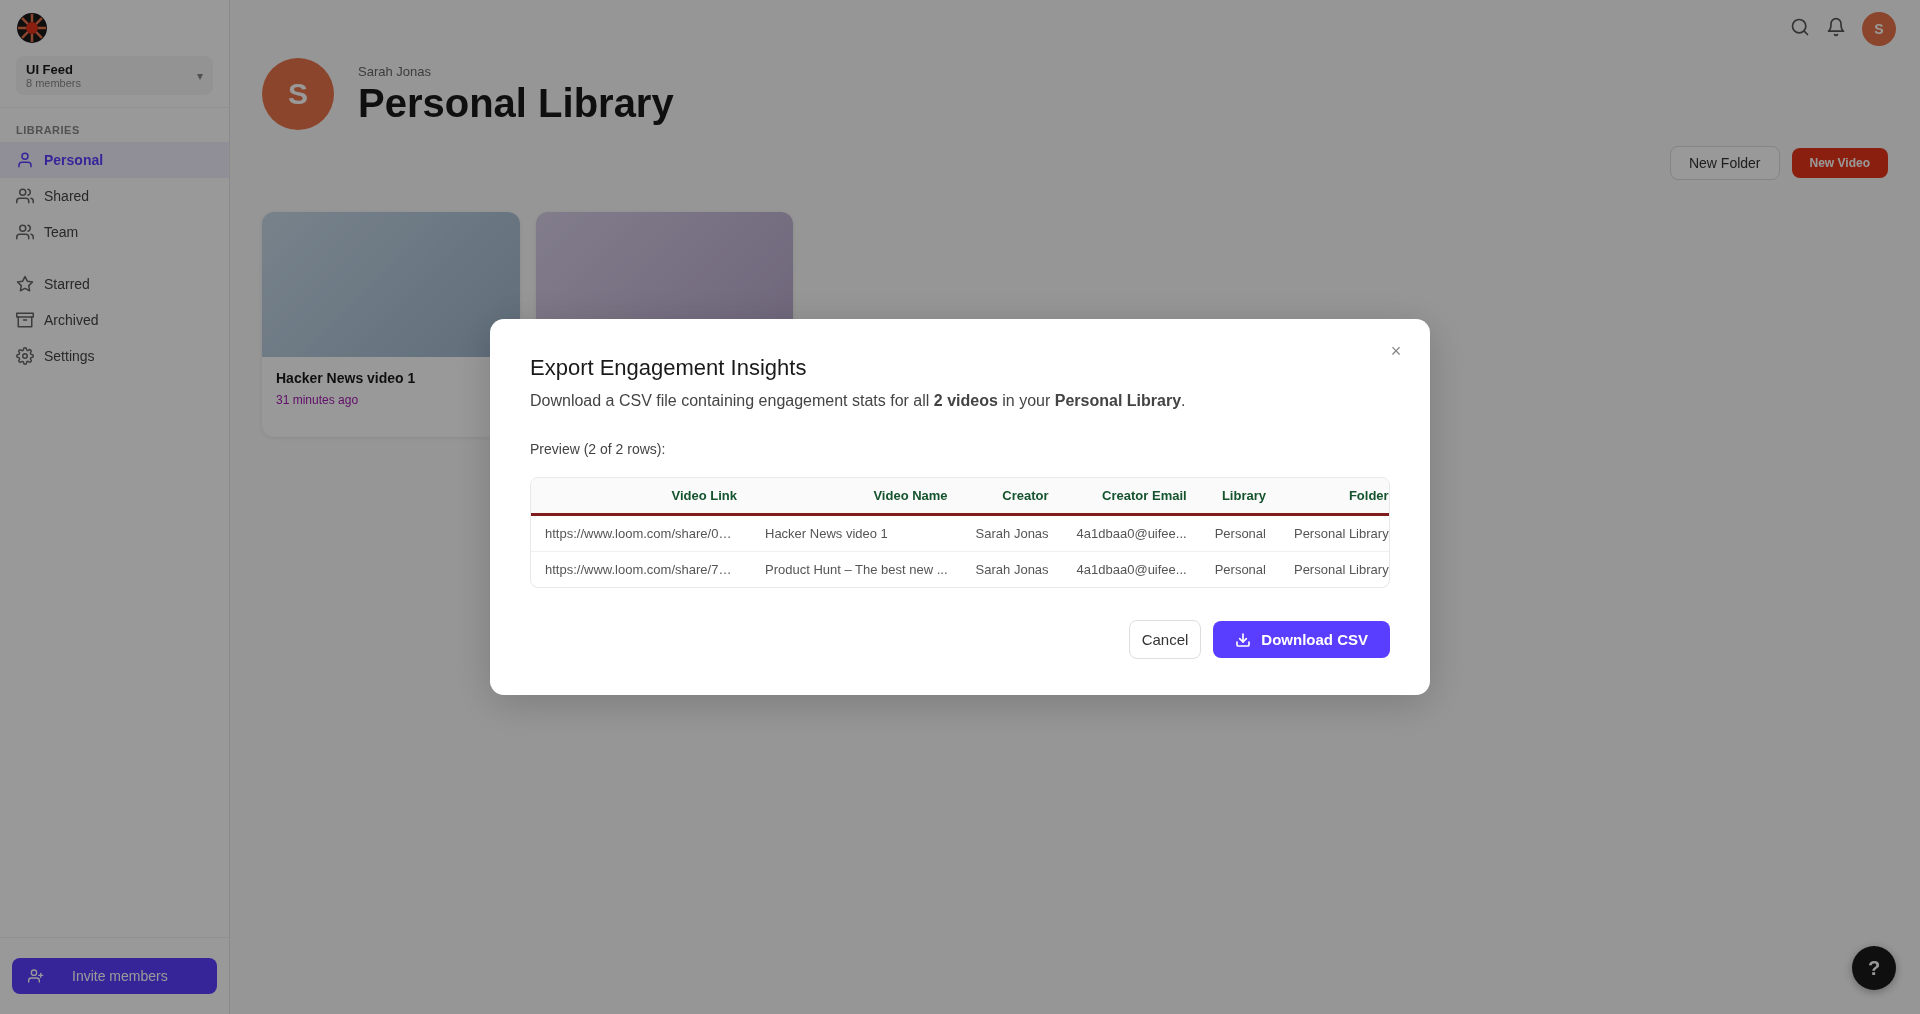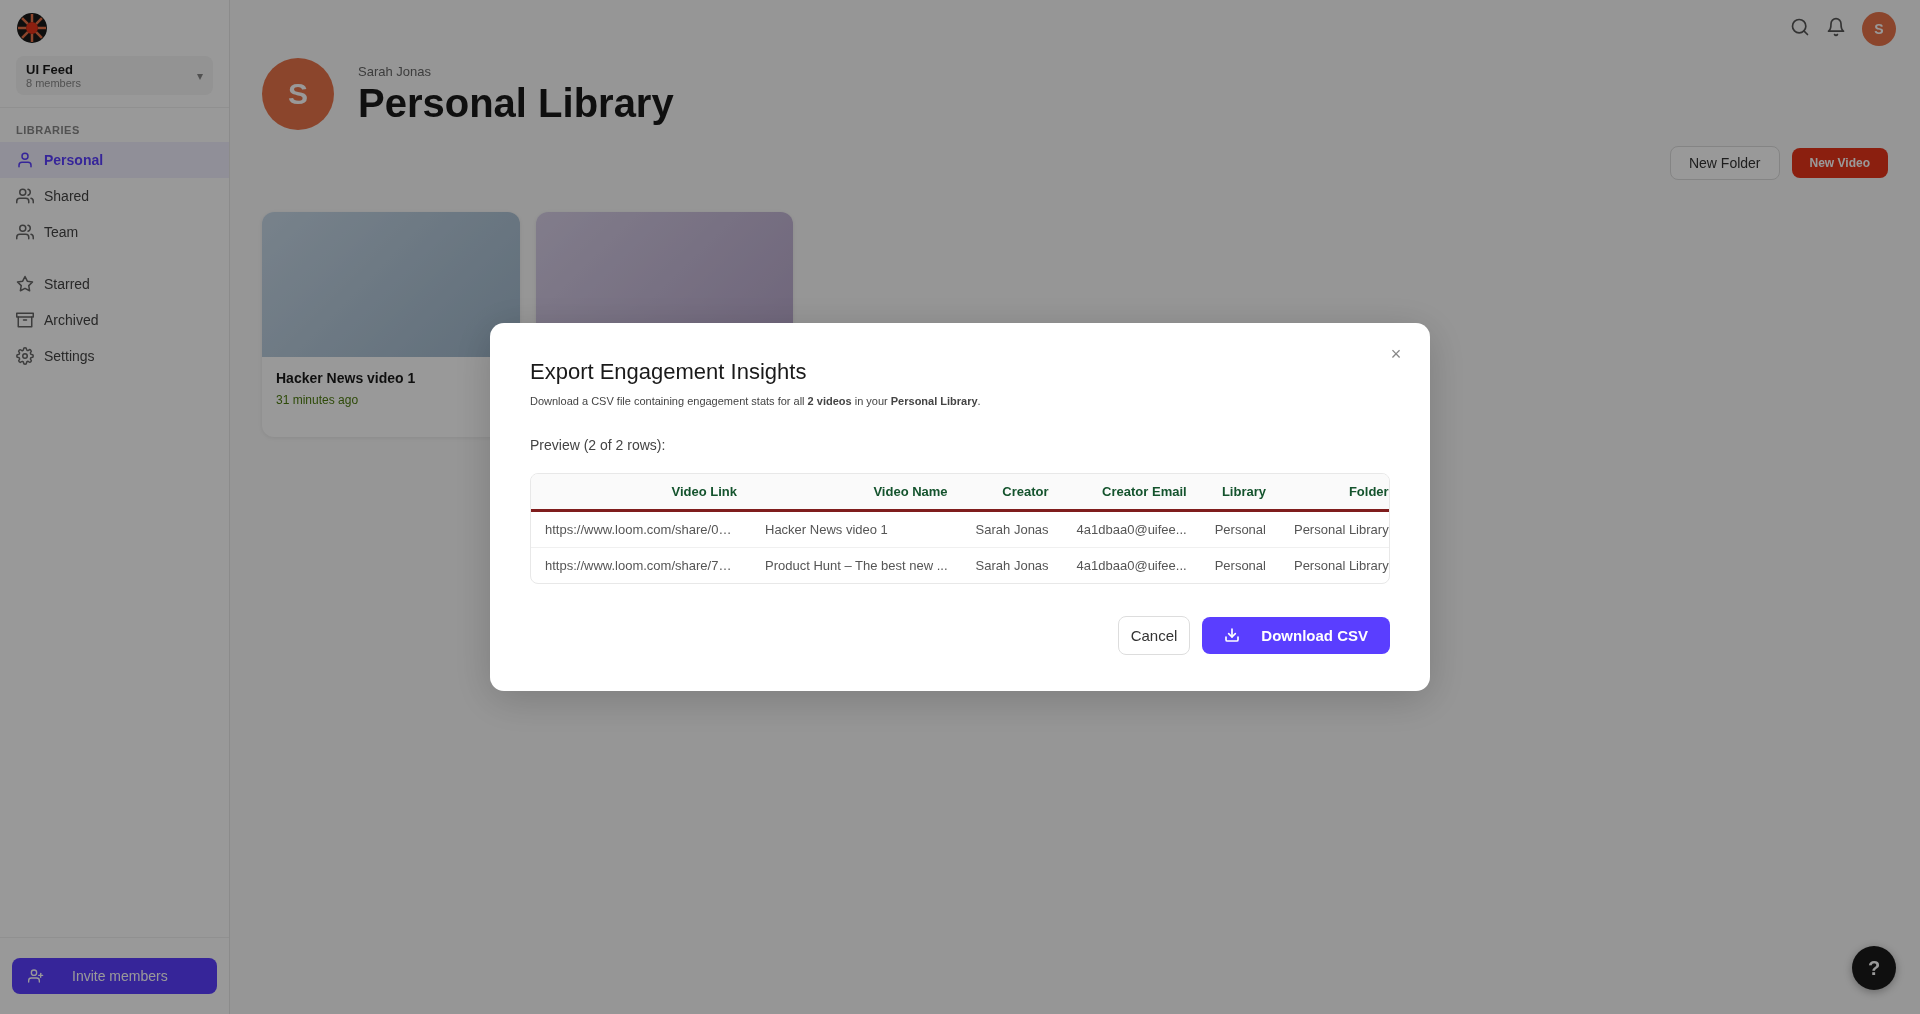--- a/index.html
+++ b/index.html
@@ -122,21 +122,21 @@
       overflow: hidden;
       box-shadow: 0 1px 4px rgba(0,0,0,0.08);
       cursor: pointer;
     }
     .video-thumb {
       width: 100%; aspect-ratio: 16/9;
       background: #c8d4e0;
     }
     .video-card-body { padding: 12px 14px; }
     .video-title { font-size: 14px; font-weight: 600; color: #1a1a1a; margin-bottom: 6px; line-height: 1.3; }
-    .video-meta { font-size: 12px; color: #4d7c0f; }
+    .video-meta { font-size: 12px; color: #a21caf; }
 
     
     .modal-backdrop {
       position: fixed; inset: 0;
       background: rgba(0,0,0,0.4);
       display: flex; align-items: center; justify-content: center;
       z-index: 100;
     }
     .modal {
       background: #fff;
@@ -148,21 +148,21 @@
       box-shadow: 0 8px 40px rgba(0,0,0,0.18);
     }
     .modal-close {
       position: absolute; top: 18px; right: 20px;
       width: 28px; height: 28px; border-radius: 50%;
       background: none; border: none;
       font-size: 18px; color: #888; cursor: pointer;
       display: flex; align-items: center; justify-content: center;
     }
     .modal-title { font-size: 22px; font-weight: 400; color: #1a1a1a; margin-bottom: 8px; }
-    .modal-desc { font-size: 11px; color: #444; margin-bottom: 28px; line-height: 1.5; }
+    .modal-desc { font-size: 16px; color: #444; margin-bottom: 28px; line-height: 1.5; }
     .modal-desc strong { font-weight: 700; }
     .modal-preview-label { font-size: 14px; color: #444; margin-bottom: 20px; }
 
     
     .preview-table-wrap {
       border: 1px solid #e8e8e8;
       border-radius: 8px;
       overflow: auto;
       margin-bottom: 32px;
     }
@@ -194,21 +194,21 @@
     .modal-actions { display: flex; justify-content: flex-end; gap: 12px; align-items: center; }
     .btn-cancel {
       padding: 10px 12px; border-radius: 8px;
       border: 1px solid #ddd; background: #fff; font-size: 15px; cursor: pointer; color: #333;
       font-weight: 500;
     }
     .btn-download {
       padding: 10px 22px; border-radius: 8px;
       border: none; background: #5a3eff; color: #fff;
       font-size: 15px; font-weight: 600; cursor: pointer;
-      display: flex; align-items: flex-start; gap: 21px;
+      display: flex; align-items: center; gap: 10px;
     }
 
     
     .help-btn {
       position: fixed; bottom: 24px; right: 24px;
       width: 44px; height: 44px; border-radius: 50%;
       background: #1a1a1a; color: #fff;
       display: flex; align-items: center; justify-content: center;
       font-size: 20px; font-weight: 700; cursor: pointer;
       box-shadow: 0 2px 8px rgba(0,0,0,0.3);

